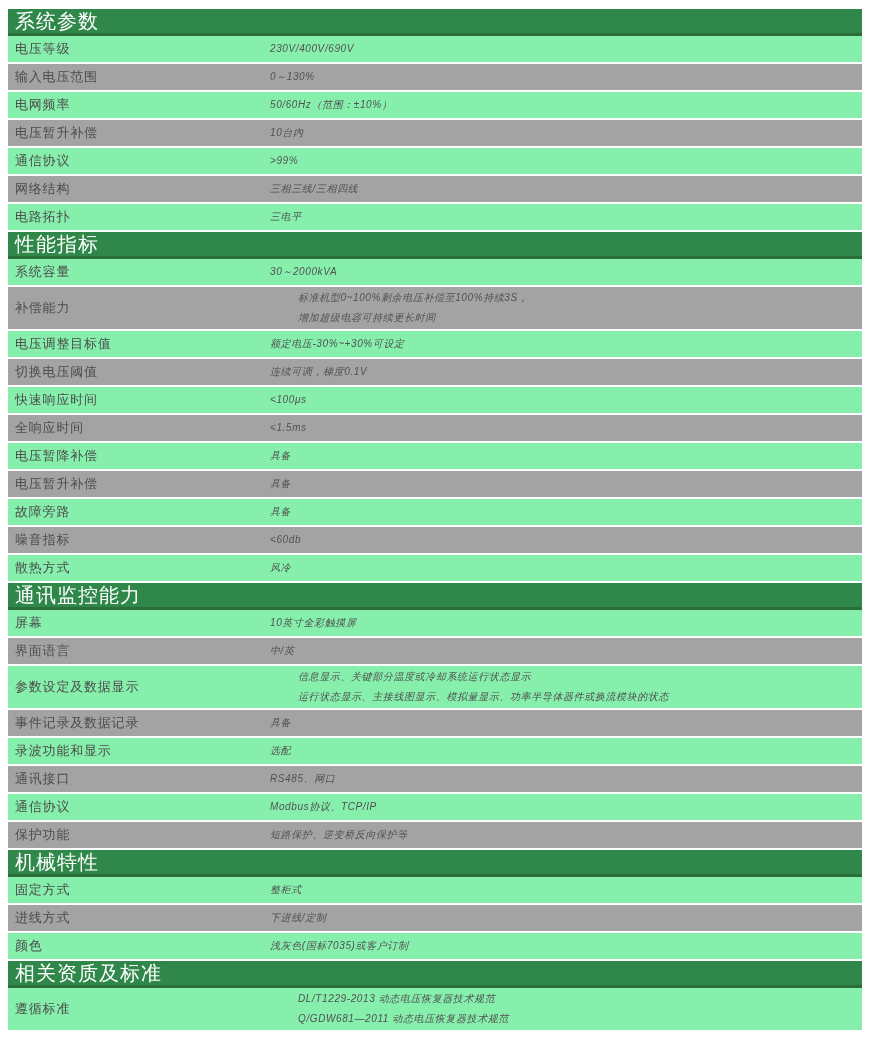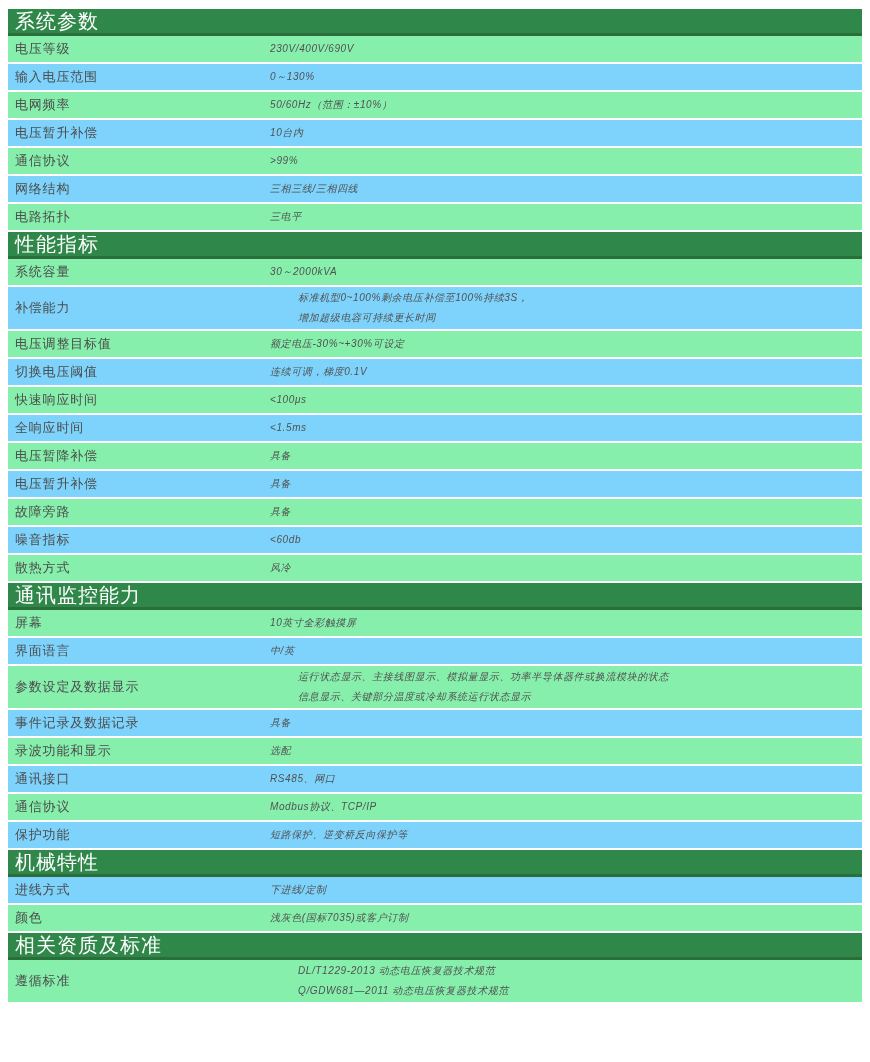--- a/index.html
+++ b/index.html
@@ -26,21 +26,21 @@
     padding-left: 7px;
     font-size: 20px;
     letter-spacing: 1px;
   }
   .row {
     box-sizing: border-box;
     height: 28px;
     display: flex;
     align-items: center;
     border-bottom: 2px solid #ffffff;
-    background: #7dd3fc;
+    background: #a3a3a3;
   }
   .row.odd { background: #86efac; }
   .row.tall { height: 44px; gap: 28px; }
   .cell-label {
     box-sizing: border-box;
     flex: none;
     width: 262px;
     padding-left: 7px;
     font-size: 13px;
     letter-spacing: 0.8px;
@@ -152,22 +152,22 @@
     <div class="cell-label">屏幕</div>
     <div class="cell-value">10英寸全彩触摸屏</div>
   </div>
   <div class="row">
     <div class="cell-label">界面语言</div>
     <div class="cell-value">中/英</div>
   </div>
   <div class="row odd tall">
     <div class="cell-label">参数设定及数据显示</div>
     <div class="cell-value">
+      <span class="line">信息显示、关键部分温度或冷却系统运行状态显示</span>
       <span class="line">运行状态显示、主接线图显示、模拟量显示、功率半导体器件或换流模块的状态</span>
-      <span class="line">信息显示、关键部分温度或冷却系统运行状态显示</span>
     </div>
   </div>
   <div class="row">
     <div class="cell-label">事件记录及数据记录</div>
     <div class="cell-value">具备</div>
   </div>
   <div class="row odd">
     <div class="cell-label">录波功能和显示</div>
     <div class="cell-value">选配</div>
   </div>
@@ -179,20 +179,24 @@
     <div class="cell-label">通信协议</div>
     <div class="cell-value">Modbus协议、TCP/IP</div>
   </div>
   <div class="row">
     <div class="cell-label">保护功能</div>
     <div class="cell-value">短路保护、逆变桥反向保护等</div>
   </div>
 
   <div class="sec-header">
     <span>机械特性</span>
+  </div>
+  <div class="row odd">
+    <div class="cell-label">固定方式</div>
+    <div class="cell-value">整柜式</div>
   </div>
   <div class="row">
     <div class="cell-label">进线方式</div>
     <div class="cell-value">下进线/定制</div>
   </div>
   <div class="row odd">
     <div class="cell-label">颜色</div>
     <div class="cell-value">浅灰色(国标7035)或客户订制</div>
   </div>
 

